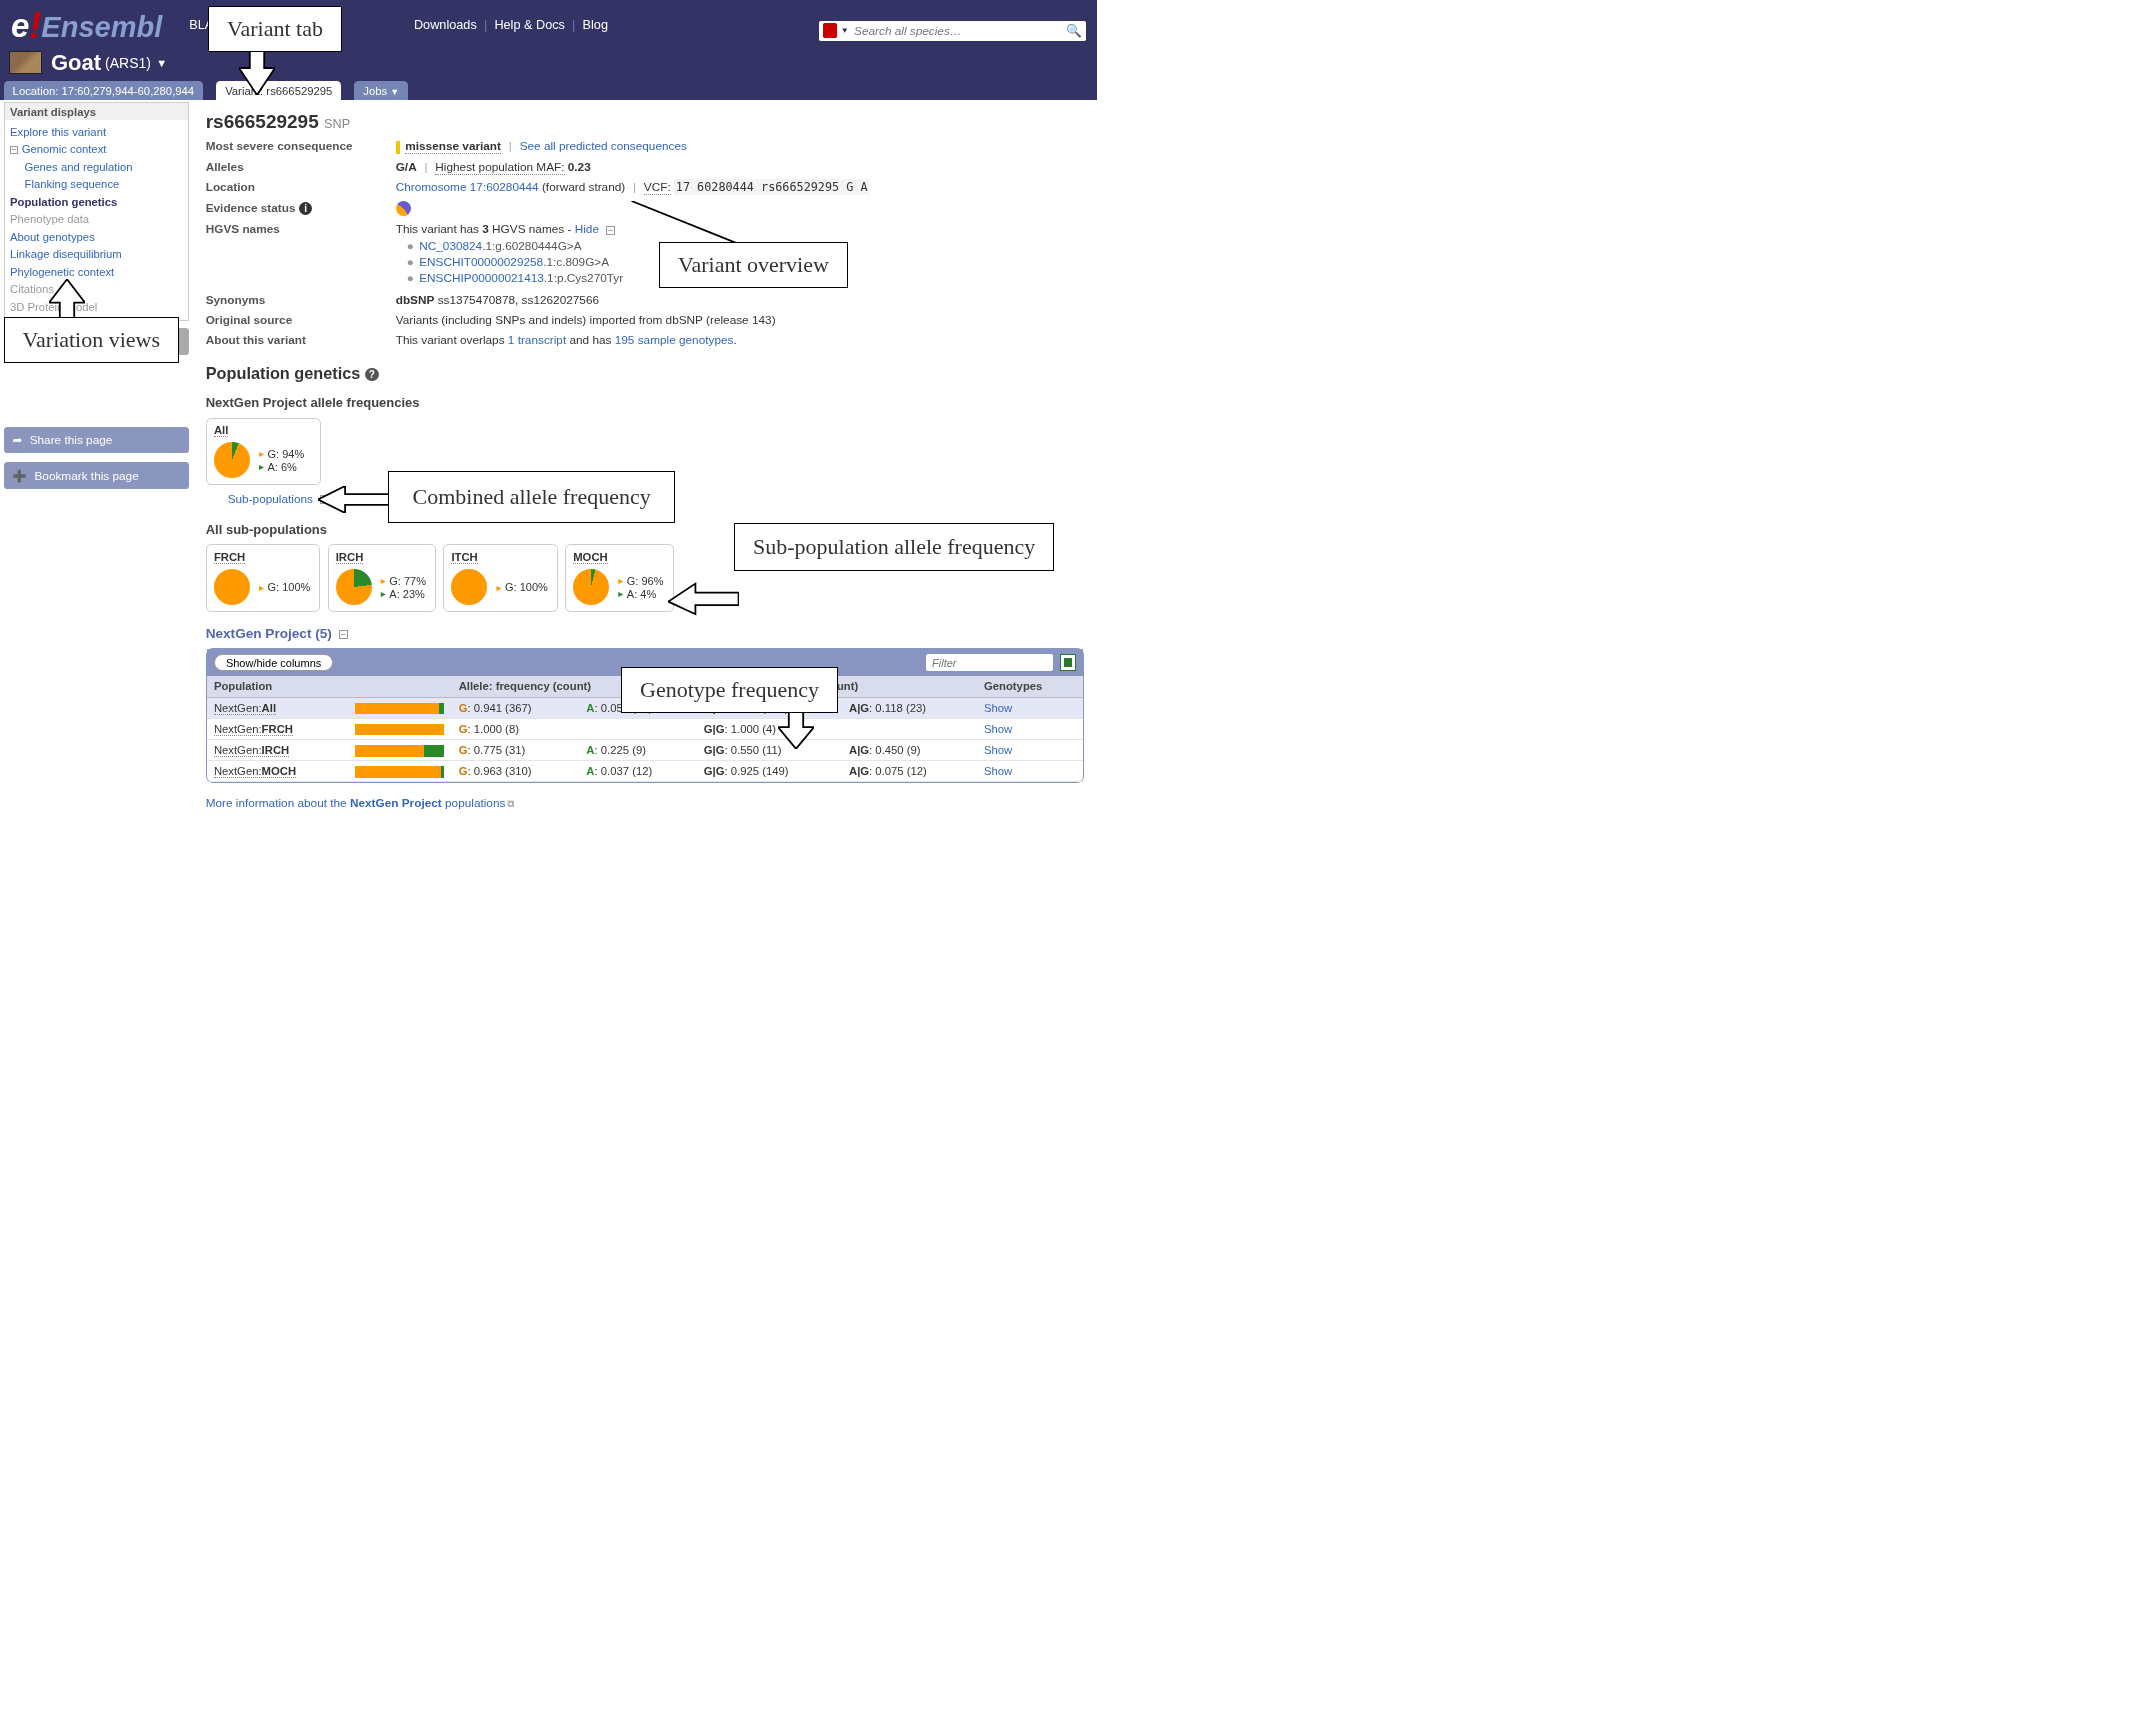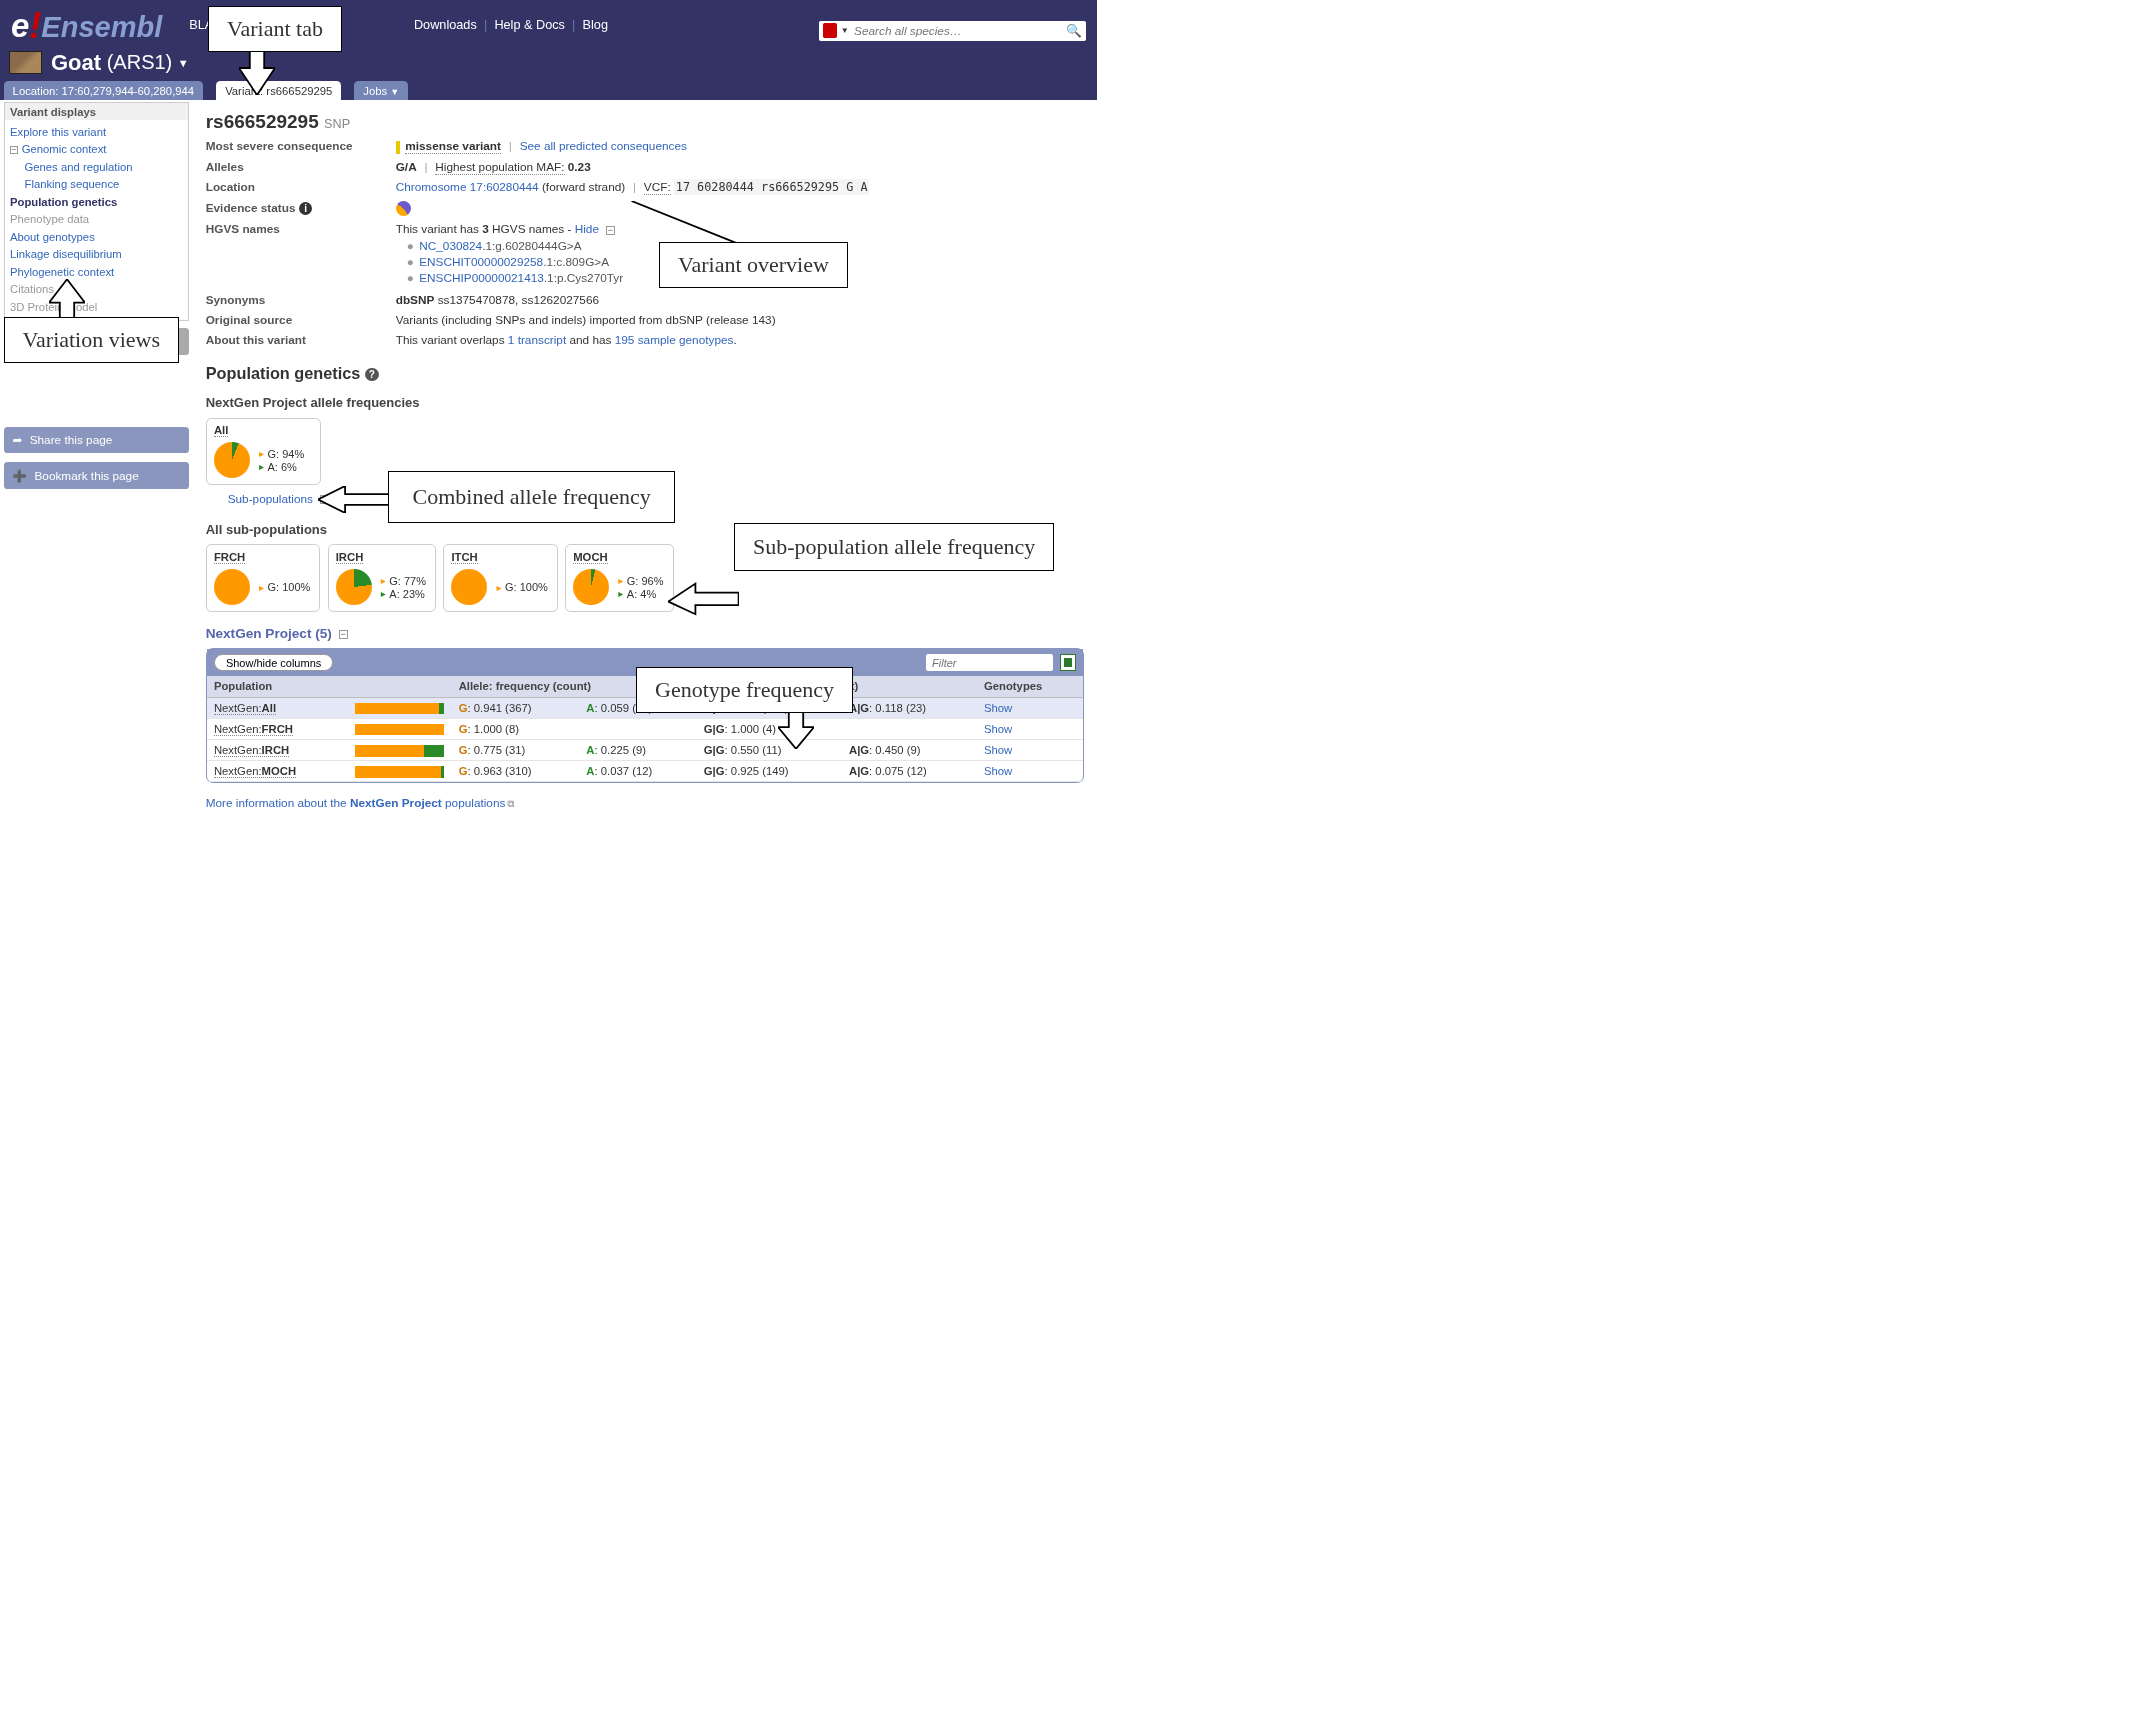--- a/index.html
+++ b/index.html
@@ -17,21 +17,21 @@
 .login{margin-left:auto;font-size:11px;}
 .search-wrap{display:flex;justify-content:flex-end;padding:0 11px 5.4px 0;margin-top:-25px;}
 .search-box{display:flex;align-items:center;background:#fff;border-radius:1.8px;width:267px;height:20px;padding:0 3.6px;}
 .search-box .sicon{width:14.5px;height:14.5px;background:#cc0000;border-radius:1.8px;margin-right:3.6px;}
 .search-box .drop{color:#333;font-size:8.1px;margin-right:5.4px;}
 .search-box input{border:0;flex:1;font-style:italic;font-size:11.8px;outline:none;}
 .search-box .mag{font-size:12.7px;color:#555;cursor:pointer;}
 .species-row{display:flex;align-items:center;padding:3.6px 9px 5.4px 9px;}
 .species-img{width:33px;height:23.5px;background:linear-gradient(135deg,#8a6a4a 40%,#a8885a 60%);border:0.9px solid #222;margin-right:9px;}
 .species-name{font-size:22px;color:#fff;font-weight:bold;}
-.species-assembly{color:#fff;font-size:20px;font-weight:normal;}
+.species-assembly{color:#fff;font-size:14px;font-weight:normal;}
 .species-drop{color:#fff;margin-left:5.4px;font-size:11px;}
 .tabs-row{display:flex;align-items:flex-end;padding:0 0 0 3.6px;background:#333366;}
 .tab{padding:3.6px 9px;border-radius:4.5px 4.5px 0 0;font-size:11.3px;margin-right:13px;color:#fff;background:#5a6a9c;cursor:pointer;}
 .tab.inactive{background:#7585b5;}
 .tab.active{background:#fff;color:#333;}
 .tab.jobs{background:#7585b5;}
 .body-row{display:flex;align-items:flex-start;}
 .sidebar{width:193px;flex-shrink:0;padding:1.8px 3.6px 0 3.6px;}
 .side-panel{border:0.9px solid #ccc;background:#fff;margin-bottom:7.2px;}
 .side-title{background:#f0f0f0;padding:2.7px 5.4px;font-weight:bold;font-size:11.3px;color:#555;}
@@ -391,21 +391,21 @@
       </svg>
     </div>
 
 <div class="callout" style="left:734px;top:523px;text-align:center;line-height:1.25;"><span>Sub-population allele frequency</span></div>
 <div class="pointer" style="left:668px;top:580px;">
       <svg width="71" height="36" viewBox="0 0 78 40">
         <polygon points="0,30 30,10 30,20 78,20 78,34 30,34 30,44" fill="#fff" stroke="#000" stroke-width="2" transform="translate(0,-6)"></polygon>
       </svg>
     </div>
 
-<div class="callout" style="left:636px;top:667px;">Genotype frequency</div>
+<div class="callout" style="left:621px;top:667px;">Genotype frequency</div>
 <div class="pointer" style="left:778px;top:709px;">
       <svg width="36" height="40" viewBox="0 0 40 44">
         <polygon points="20,44 0,20 12,20 12,0 28,0 28,20 40,20" fill="#fff" stroke="#000" stroke-width="2"></polygon>
       </svg>
     </div>
 
 </div>
 
 
 </body></html>

